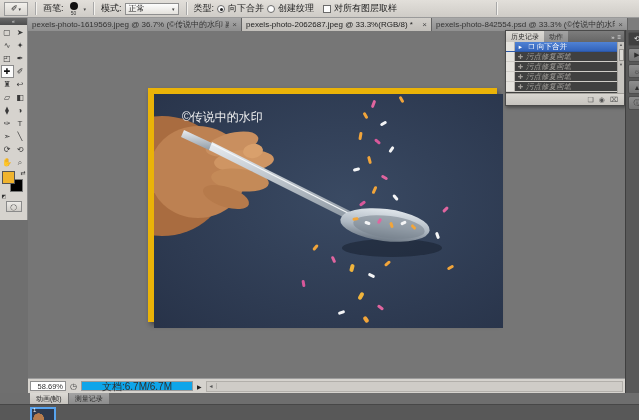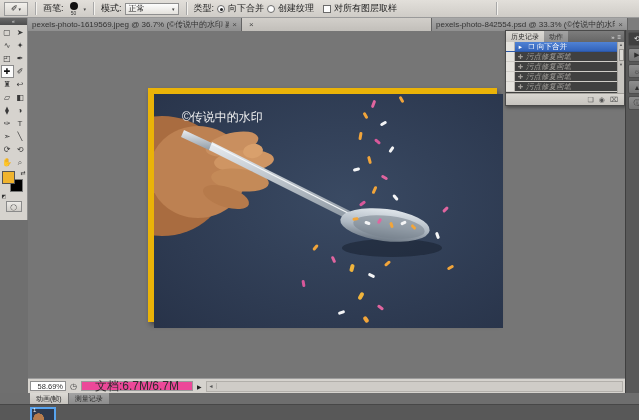--- a/index.html
+++ b/index.html
@@ -89,22 +89,22 @@
     border:1px solid #4e4e4e; border-radius:2px; display:flex; align-items:center; justify-content:center;
     font-size:7px; color:#2e2e2e; }
   .dock-btn.pressed { background:#404040; color:#e8e8e8; }
 
   
   .status-bar { position:absolute; left:28px; top:378px; width:597px; height:15px; background:#d6d3ce;
     border-top:1px solid #9c9c9c; display:flex; align-items:center; gap:4px; padding:0 2px; font-size:8px; color:#333; }
   .zoom-field { width:36px; height:10px; background:#fff; border:1px solid #8f8f8f; text-align:right;
     padding-right:2px; font-size:7.5px; line-height:9px; }
   .clock { font-size:8px; color:#444; }
-  .doc-field { width:112px; height:10px; border:1px solid #9a9a9a; background:#ec4899; text-align:center;
-    font-size:12px; line-height:9px; color:#2f2f2f; }
+  .doc-field { width:112px; height:10px; border:1px solid #9a9a9a; background:#0ea5e9; text-align:center;
+    font-size:10px; line-height:9px; color:#2f2f2f; }
   .menu-arrow { font-size:6px; color:#222; }
   .hscroll { flex:1; height:11px; background:#cfccc7; border:1px solid #b2afaa; display:flex; align-items:center; }
   .hscroll .larr { font-size:5px; color:#555; padding:0 2px; border-right:1px solid #b2afaa; }
 
   
   .bottom-panel { position:absolute; left:0; top:393px; width:639px; height:27px; background:#6e6e6e; }
   .bp-tabs { height:11px; display:flex; gap:1px; padding-left:30px; font-size:7px; align-items:stretch; }
   .bp-tab { padding:0 6px; display:flex; align-items:center; color:#2a2a2a;
     background:linear-gradient(#a3a3a3,#8d8d8d); }
   .bp-tab.active { background:linear-gradient(#dcdad5,#c6c3be); }
@@ -150,20 +150,21 @@
   </div>
   <div class="vsep" style="margin-left:96px;"></div>
 </div>
 
 <div class="doc-tabbar">
   <div class="doc-tab t1">
     <span class="lbl">pexels-photo-1619569.jpeg @ 36.7% (©传说中的水印 副本 2, R...</span>
     <span class="doc-close">×</span>
   </div>
   <div class="doc-tab t2 active">
+    <span class="lbl">pexels-photo-2062687.jpeg @ 33.3%(RGB/8) *</span>
     <span class="doc-close">×</span>
   </div>
   <div class="doc-tab t3">
     <span class="lbl">pexels-photo-842554.psd @ 33.3% (©传说中的水印 副本 3, RG...</span>
     <span class="doc-close">×</span>
   </div>
 </div>
 
 <div class="toolbox">
   <div class="tb-head">«</div>

